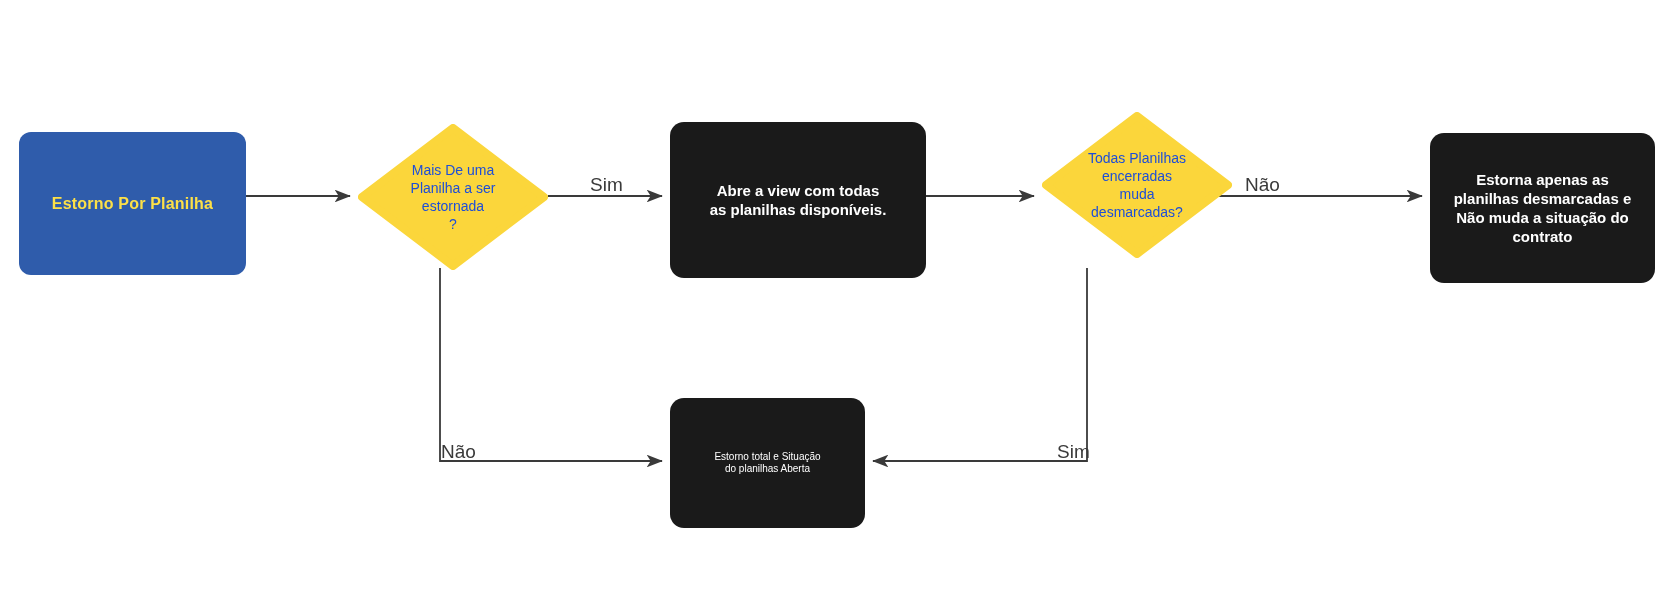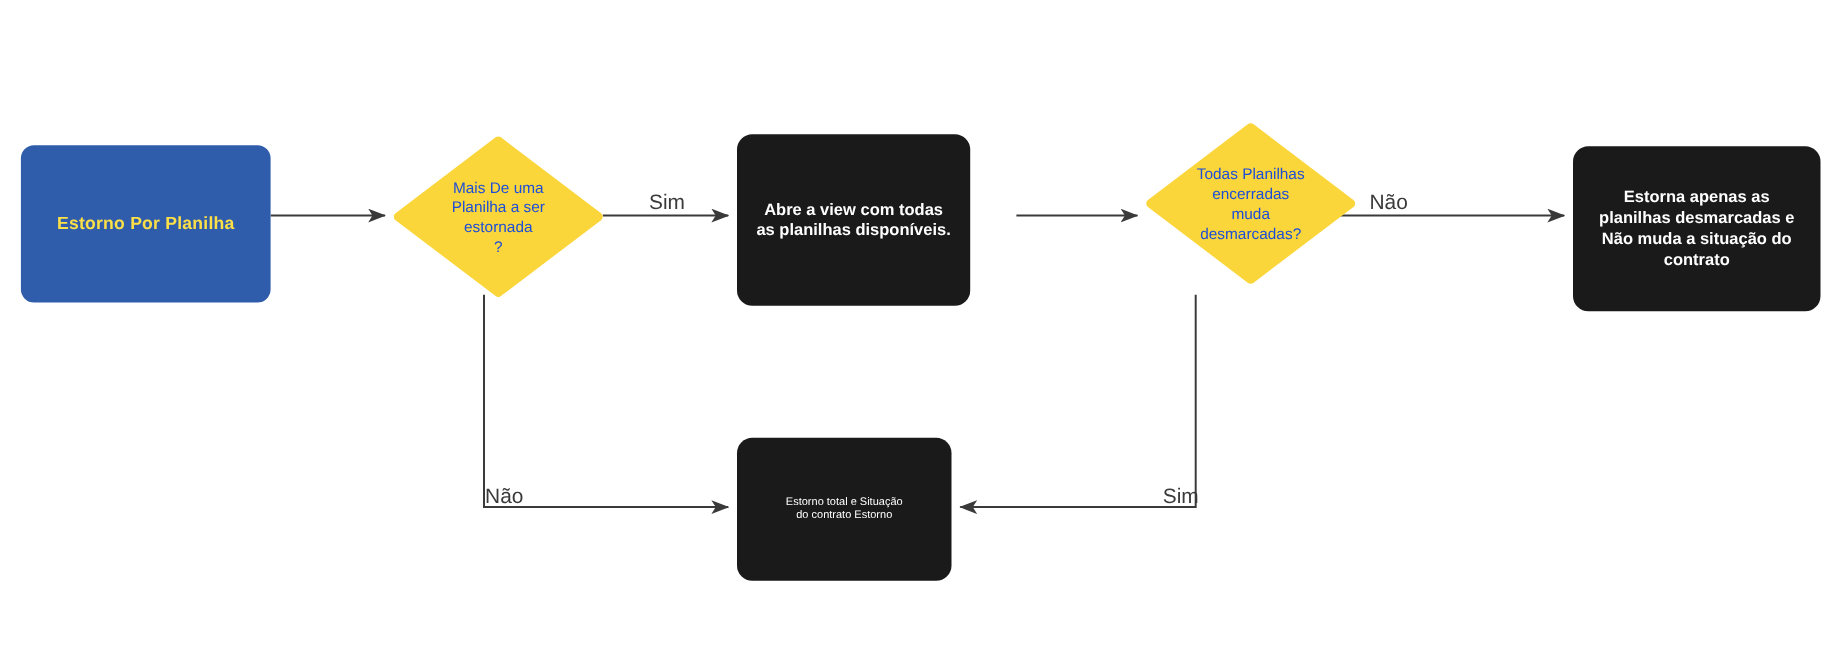--- a/index.html
+++ b/index.html
@@ -125,21 +125,21 @@
     <div class="diamond-label">
       <div>
         <div>Mais De uma</div>
         <div>Planilha a ser</div>
         <div>estornada</div>
         <div>?</div>
       </div>
     </div>
   </div>
 
-  <div class="node node-rect node-process" style="left:670px; top:122px; width:212px; height:156px;">
+  <div class="node node-rect node-process" style="left:670px; top:122px; width:256px; height:156px;">
     <div>
       <div>Abre a view com todas</div>
       <div>as planilhas disponíveis.</div>
     </div>
   </div>
 
   <div class="diamond-wrap" style="left:1042px; top:112px; width:190px; height:146px;">
     <svg class="diamond-shape" viewBox="0 0 190 146" xmlns="http://www.w3.org/2000/svg">
       <path d="M95,4 L186,73 L95,142 L4,73 Z" fill="#FBD63B" stroke="#FBD63B" stroke-width="8" stroke-linejoin="round"></path>
     </svg>
@@ -158,21 +158,21 @@
       <div>Estorna apenas as</div>
       <div>planilhas desmarcadas e</div>
       <div>Não muda a situação do</div>
       <div>contrato</div>
     </div>
   </div>
 
   <div class="node node-rect node-process plain" style="left:670px; top:398px; width:195px; height:130px;">
     <div>
       <div>Estorno total e Situação</div>
-      <div>do contrato Estorno</div>
+      <div>do planilhas Aberta</div>
     </div>
   </div>
 
   <div class="edge-label" style="left:590px; top:174px;">Sim</div>
 
   <div class="edge-label" style="left:441px; top:441px;">Não</div>
 
   <div class="edge-label" style="left:1245px; top:174px;">Não</div>
 
   <div class="edge-label" style="left:1057px; top:441px;">Sim</div>

